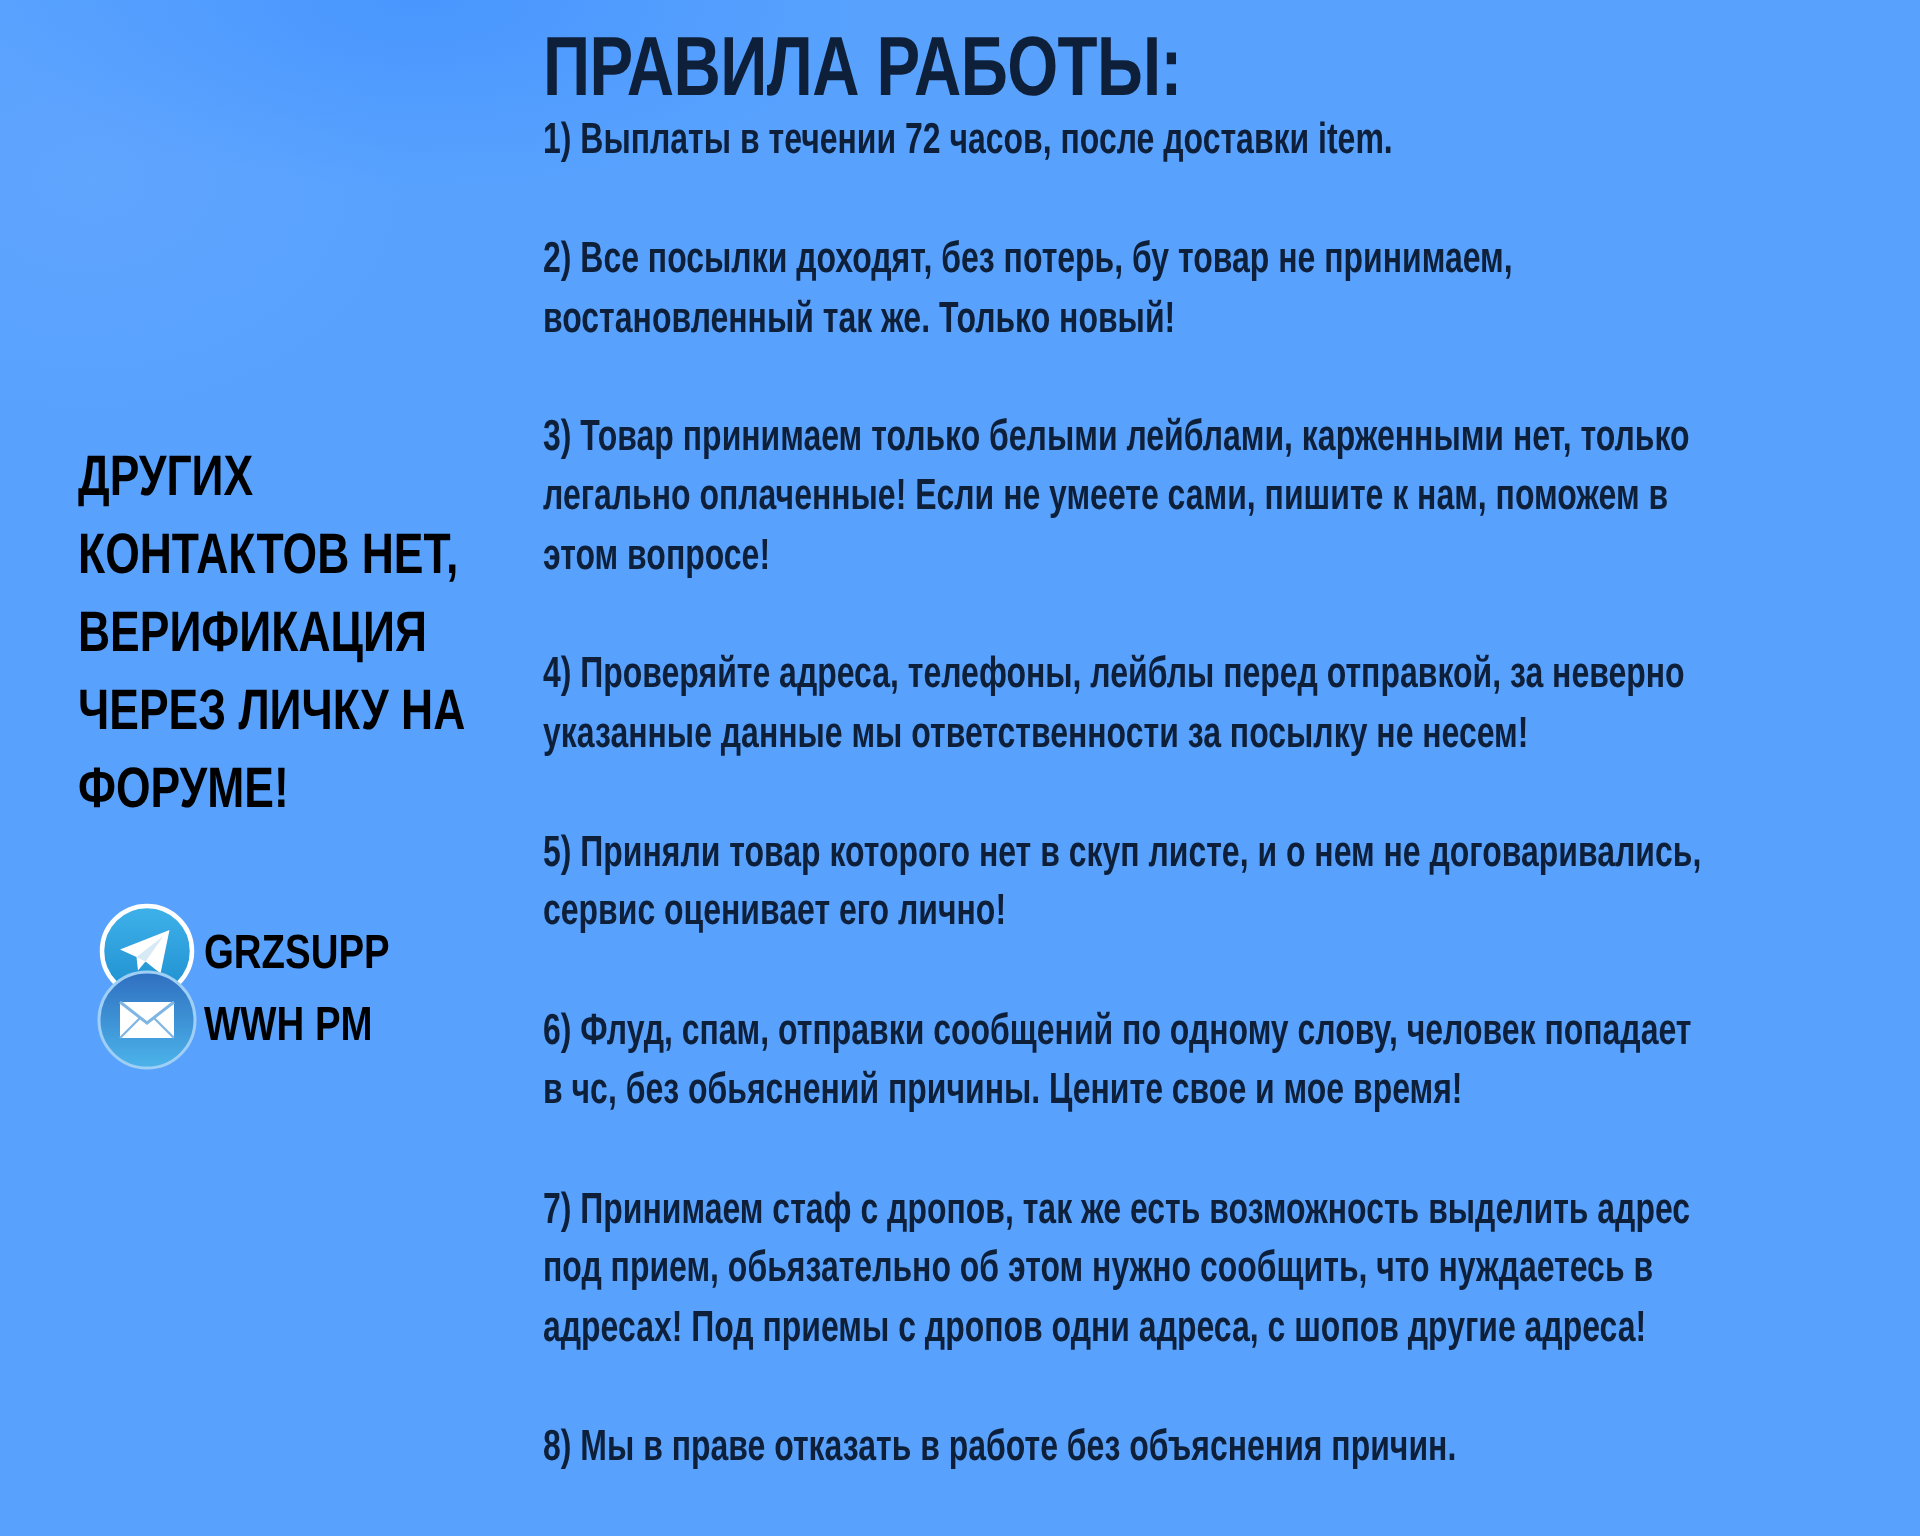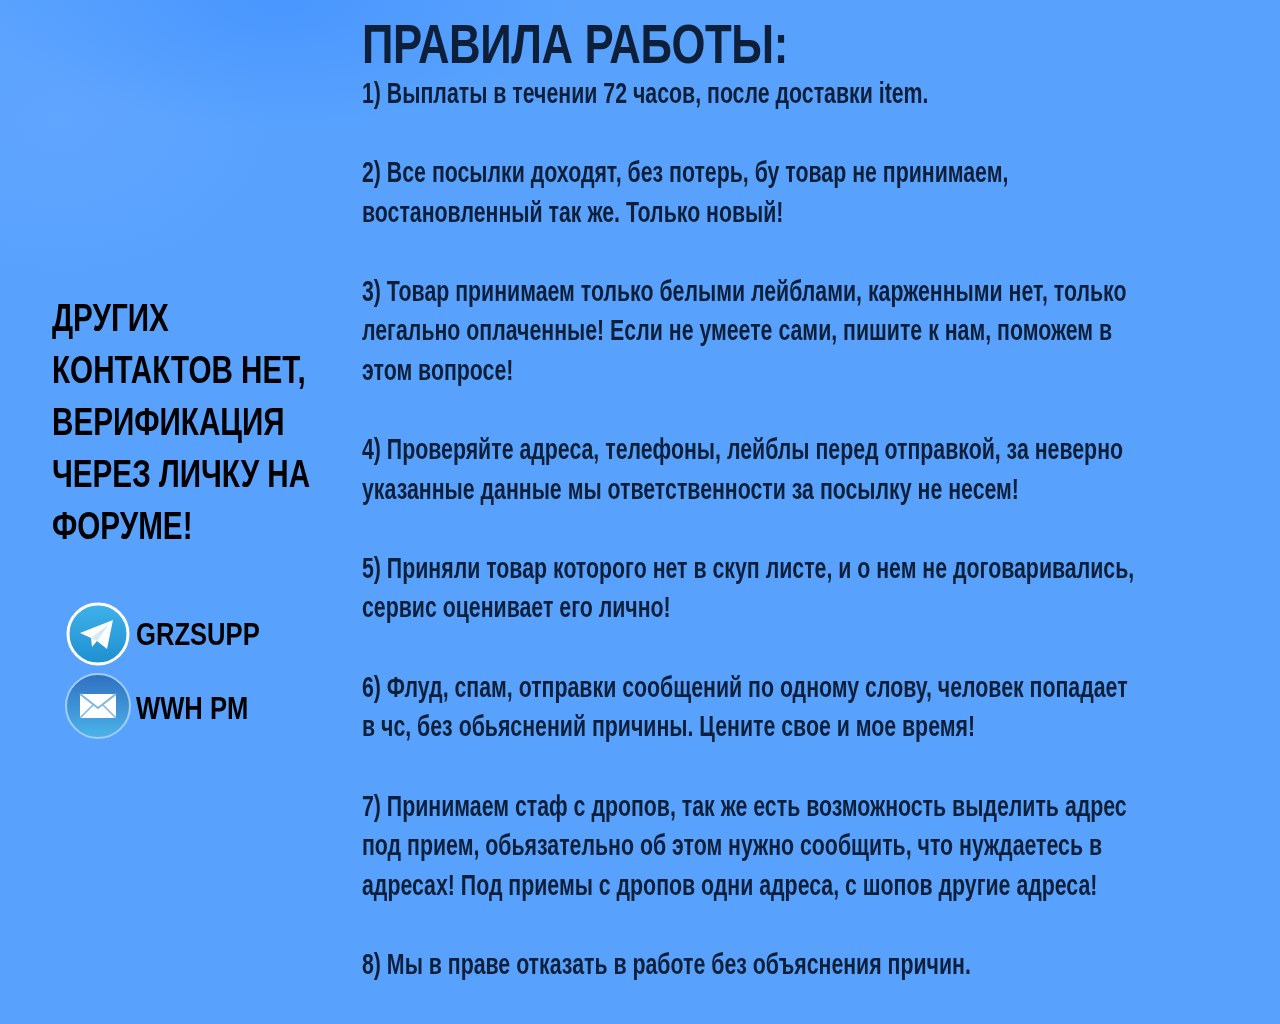--- a/index.html
+++ b/index.html
@@ -91,21 +91,21 @@
         </linearGradient>
       </defs>
       <circle cx="32" cy="32" r="30" fill="url(#tg)" stroke="#ffffff" stroke-width="3"></circle>
       <path d="M14 31 L47 18 L41 47 L31 39 L26 45 L25 36 Z" fill="#ffffff"></path>
       <path d="M25 36 L43 22 L31 39 Z" fill="#d6e9f5"></path>
     </svg>
   </div>
   <div class="contact-label cond">GRZSUPP</div>
 </div>
 
-<div class="contact" style="top:672px; left:64px">
+<div class="contact" style="top:646px; left:64px">
   <div class="contact-icon" style="width:68px;height:68px">
     <svg width="68" height="68" viewBox="0 0 68 68">
       <defs>
         <linearGradient id="ml" x1="0" y1="0" x2="0" y2="1">
           <stop offset="0" stop-color="#2f6fc0"></stop>
           <stop offset="1" stop-color="#4cb4ea"></stop>
         </linearGradient>
       </defs>
       <circle cx="34" cy="34" r="32" fill="url(#ml)" stroke="#9fcff5" stroke-width="2"></circle>
       <rect x="16" y="22" width="36" height="24" rx="1" fill="#ffffff"></rect>

